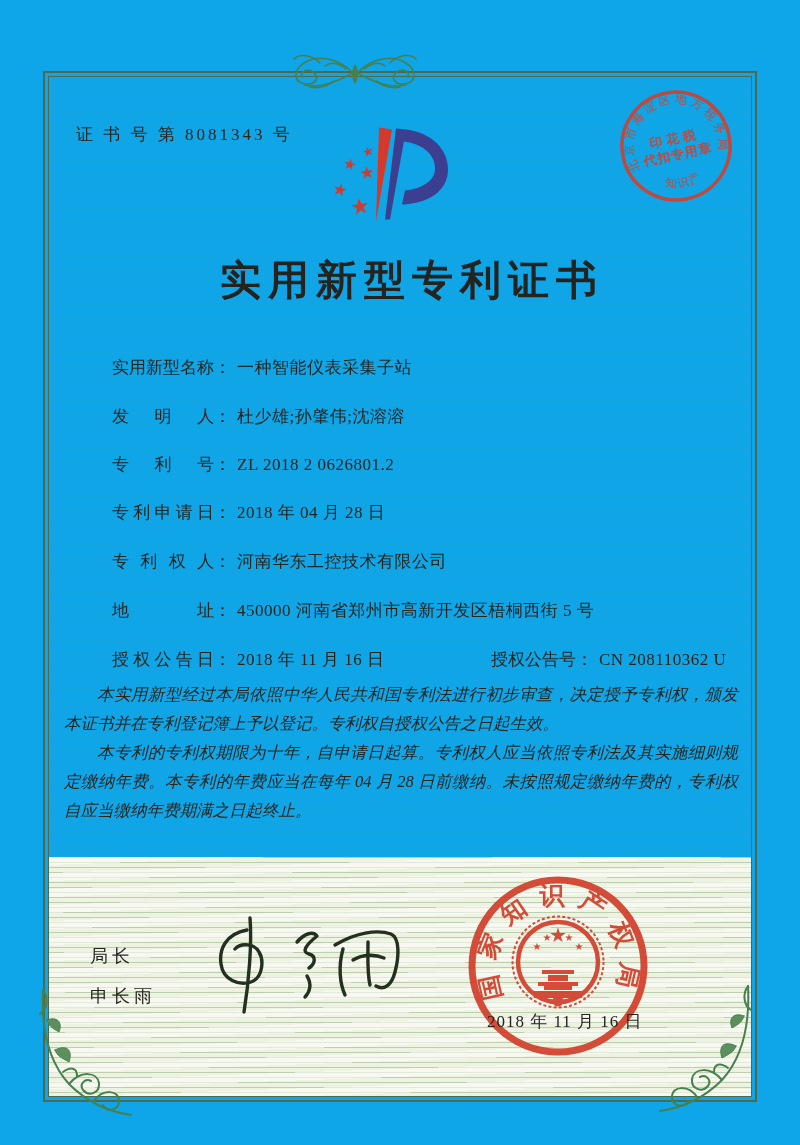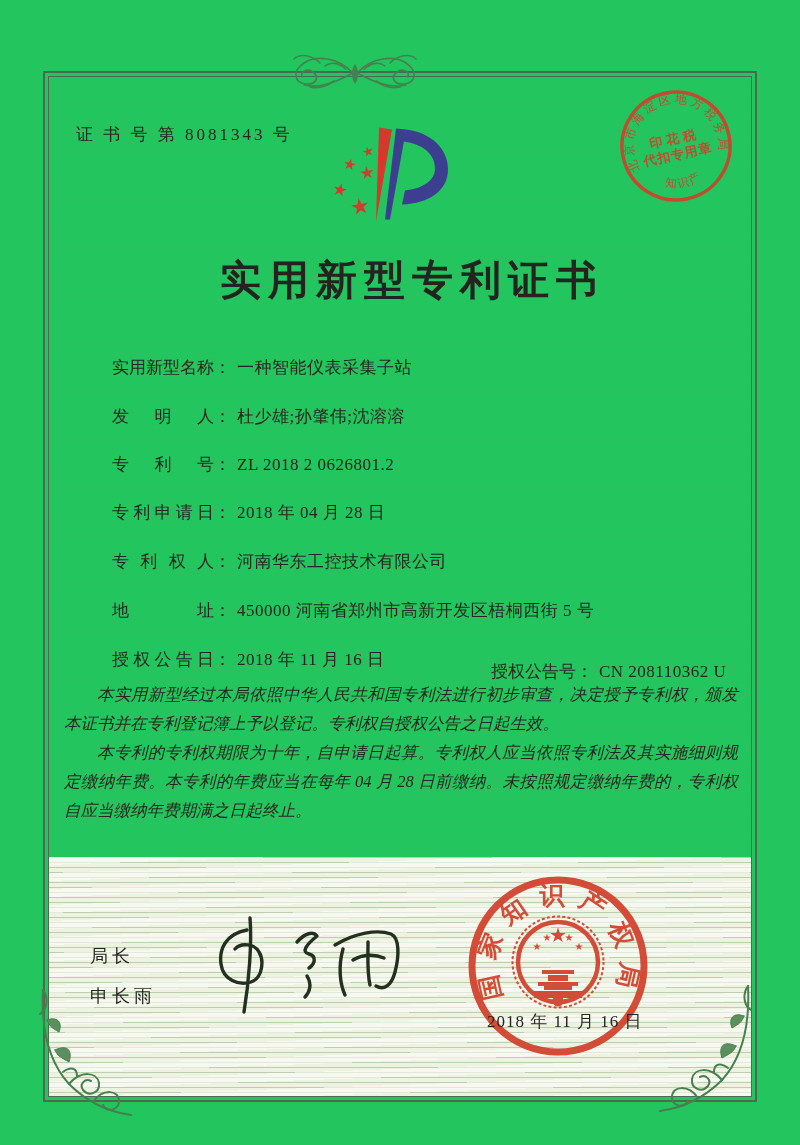--- a/index.html
+++ b/index.html
@@ -1,18 +1,18 @@
 <!DOCTYPE html>
 <html><head>
 <meta charset="utf-8">
 <style>
   html,body{margin:0;padding:0;background:#e9e9e4;}
   .page{
     position:relative;width:800px;height:1145px;margin:0 auto;
-    background:#22c55e;overflow:hidden;
+    background:#0ea5e9;overflow:hidden;
     font-family:"Liberation Serif","DejaVu Serif",serif;
     color:#262620;
   }
   
   .frame{
     position:absolute;left:43px;top:71px;width:714px;height:1031px;
     border:2.5px solid #4d6a50;box-sizing:border-box;pointer-events:none;
   }
   .frame::after{
     content:"";position:absolute;left:3px;top:3px;right:3px;bottom:3px;
@@ -36,21 +36,21 @@
   .logo{position:absolute;left:332px;top:118px;}
   .title{
     position:absolute;left:0;top:241px;width:800px;text-align:center;
     font-size:41px;font-weight:700;letter-spacing:7px;color:#23231f;margin:12px;
   }
   .fields{position:absolute;left:76px;top:0;width:660px;font-size:17px;}
   .frow{position:absolute;left:0;white-space:nowrap;margin-left:36px;}
   .lbl{display:inline-block;width:102px;text-align:justify;text-align-last:justify;vertical-align:bottom;}
   .colon{display:inline-block;margin-right:6px;}
   .val{letter-spacing:.5px;}
-  .grant2{position:absolute;left:379px;top:12px;white-space:nowrap;}
+  .grant2{position:absolute;left:379px;top:0;white-space:nowrap;}
   .paras{
     position:absolute;left:64px;top:680px;width:674px;
     font-size:16.5px;line-height:29px;text-align:justify;font-style:italic;
   }
   .paras p{margin:0;text-indent:2em;}
   .signer-title{position:absolute;left:90px;top:944px;font-size:18px;letter-spacing:4px;font-family:Liberation Serif, serif;}
   .signer-name{position:absolute;left:90px;top:984px;font-size:18px;letter-spacing:4px;font-family:"Liberation Sans","DejaVu Sans",sans-serif;}
   .signature{position:absolute;left:205px;top:912px;}
   .seal{position:absolute;left:466px;top:874px;opacity:.93;}
   .issue-date{position:absolute;left:487px;top:1010px;font-size:17px;letter-spacing:1px;z-index:5;}

